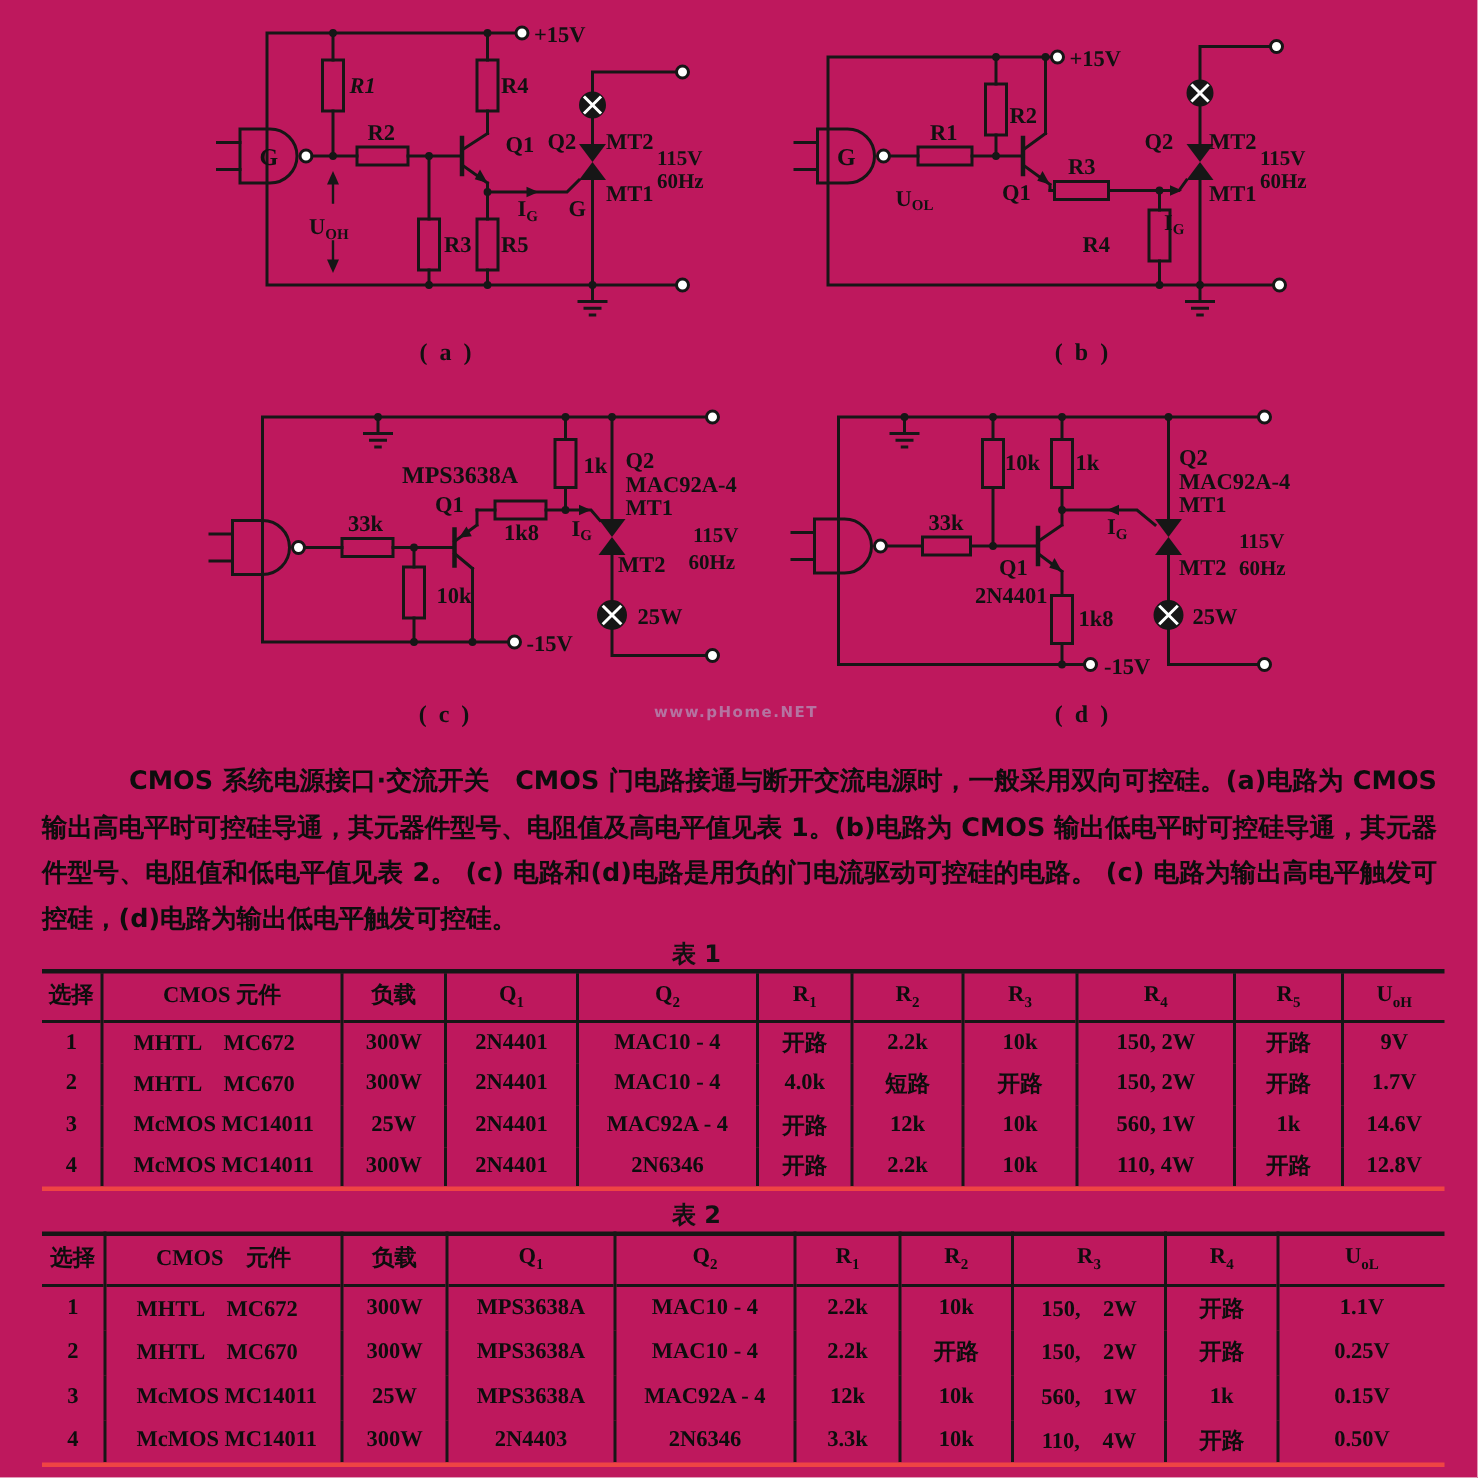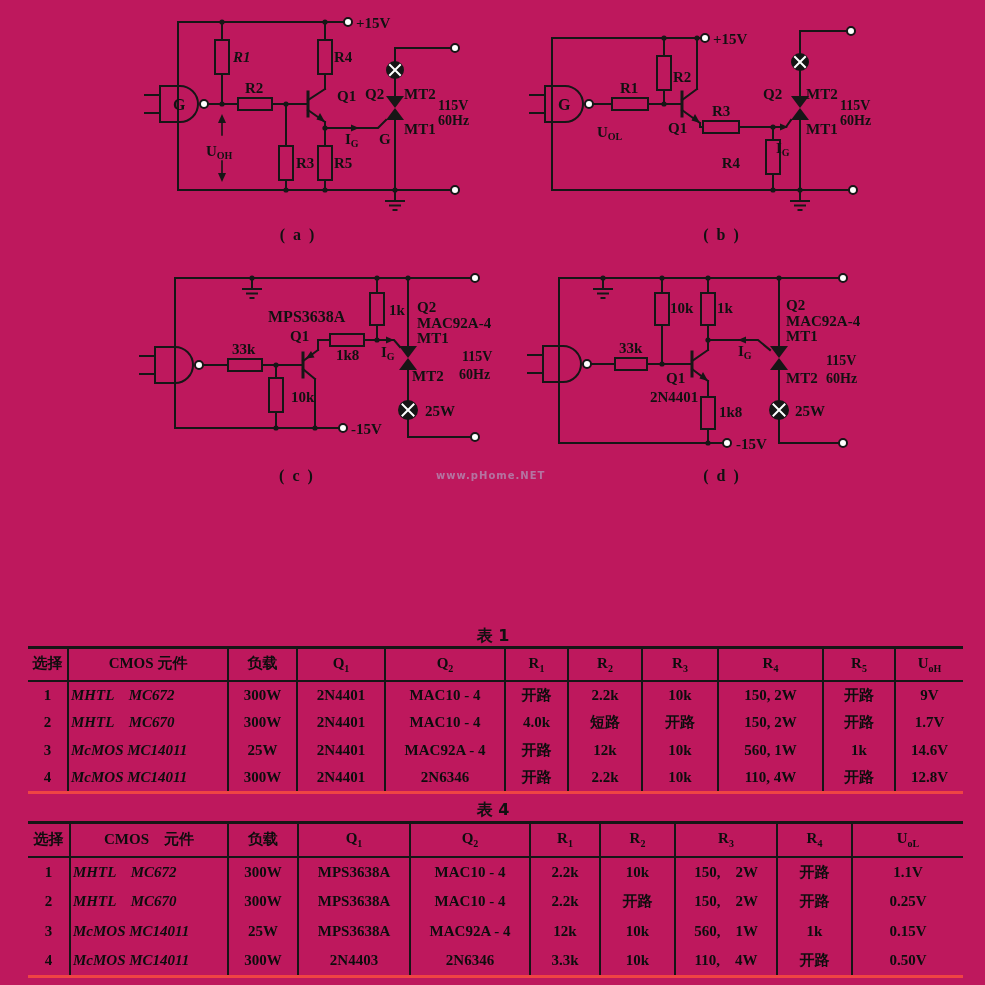--- a/index.html
+++ b/index.html
@@ -6,30 +6,30 @@
   #page{position:relative;width:985px;height:985px;background:#be185d;overflow:hidden;
         font-family:"Liberation Serif", serif;color:#111;}
   svg text{font-family:"Liberation Serif", serif;fill:#111;}
   .clabel{font-weight:bold;}
   .wm{position:absolute;left:420px;top:470px;width:180px;
       font-family:"DejaVu Sans", sans-serif;font-weight:bold;font-size:10px;
       color:rgba(173,192,216,0.55);letter-spacing:1px;margin-left:16px;}
   .para{position:absolute;left:28px;top:489px;width:930px;
         font-family:"DejaVu Sans", sans-serif;font-size:17px;line-height:30.5px;
         text-align:justify;text-indent:58px;font-weight:bold;color:#0d0d0d;}
-  .tcap{position:absolute;left:448px;width:90px;text-align:center;
+  .tcap{position:absolute;left:448px;width:90px;
         font-size:16px;font-weight:bold;font-family:"DejaVu Sans", sans-serif;}
   .dtable{position:absolute;left:28px;width:935px;border-collapse:collapse;
           table-layout:fixed;font-size:15px;font-weight:bold;color:#0d0d0d;}
   .dtable th,.dtable td{border-left:2px solid #161616;padding:0 3px;
           text-align:center;white-space:nowrap;overflow:hidden;font-weight:bold;}
   .dtable th:first-child,.dtable td:first-child{border-left:none;}
   .dtable thead tr{border-top:3px solid #161616;border-bottom:2px solid #161616;}
   .dtable{border-bottom:3px solid #ef4444;}
-  .dtable .col-cmos{text-align:left;padding-left:2px;font-style:italic;}
+  .dtable .col-cmos{text-align:left;padding-left:20px;}
   .dtable sub{font-size:10px;}
   #t1 thead tr{height:33px;} #t1 tbody tr{height:28px;}
   #t2 thead tr{height:34px;} #t2 tbody tr{height:30px;}
 </style>
 </head>
 <body>
 
 <div id="page">
 
 <svg width="985" height="492" viewBox="0 0 985 492" style="position:absolute;left:0;top:0;" stroke-linecap="square">
@@ -363,20 +363,21 @@
       <text x="826" y="383" font-size="14">60Hz</text>
       <text x="795" y="416">25W</text>
       <text x="736" y="449">-15V</text>
       <text x="722" y="481" font-size="16" text-anchor="middle" letter-spacing="2">( d )</text>
     </g>
   </g>
 </svg>
 
 <div class="wm">www.pHome.NET</div>
 
+<p class="para"><b>CMOS 系统电源接口·交流开关</b><span>　CMOS 门电路接通与断开交流电源时，一般采用双向可控硅。(a)电路为 CMOS 输出高电平时可控硅导通，其元器件型号、电阻值及高电平值见表 1。(b)电路为 CMOS 输出低电平时可控硅导通，其元器件型号、电阻值和低电平值见表 2。 (c) 电路和(d)电路是用负的门电流驱动可控硅的电路。 (c) 电路为输出高电平触发可控硅，(d)电路为输出低电平触发可控硅。</span></p>
 
 <div class="tcap" style="top:626px;">表 1</div>
 <table id="t1" class="dtable" style="top:646px;">
   <colgroup>
     <col style="width:40px">
         <col style="width:160px">
         <col style="width:69px">
     <col style="width:88px">
         <col style="width:120px">
         <col style="width:63px">
@@ -450,21 +451,21 @@
           <td>开路</td>
           <td>2.2k</td>
           <td>10k</td>
           <td>110, 4W</td>
           <td>开路</td>
           <td>12.8V</td>
     </tr>
   </tbody>
 </table>
 
-<div class="tcap" style="top:800px;">表 4</div>
+<div class="tcap" style="top:800px;">表 2</div>
 <table id="t2" class="dtable" style="top:821px;">
   <colgroup>
     <col style="width:42px">
         <col style="width:158px">
         <col style="width:70px">
     <col style="width:112px">
         <col style="width:120px">
         <col style="width:70px">
     <col style="width:75px">
         <col style="width:102px">

